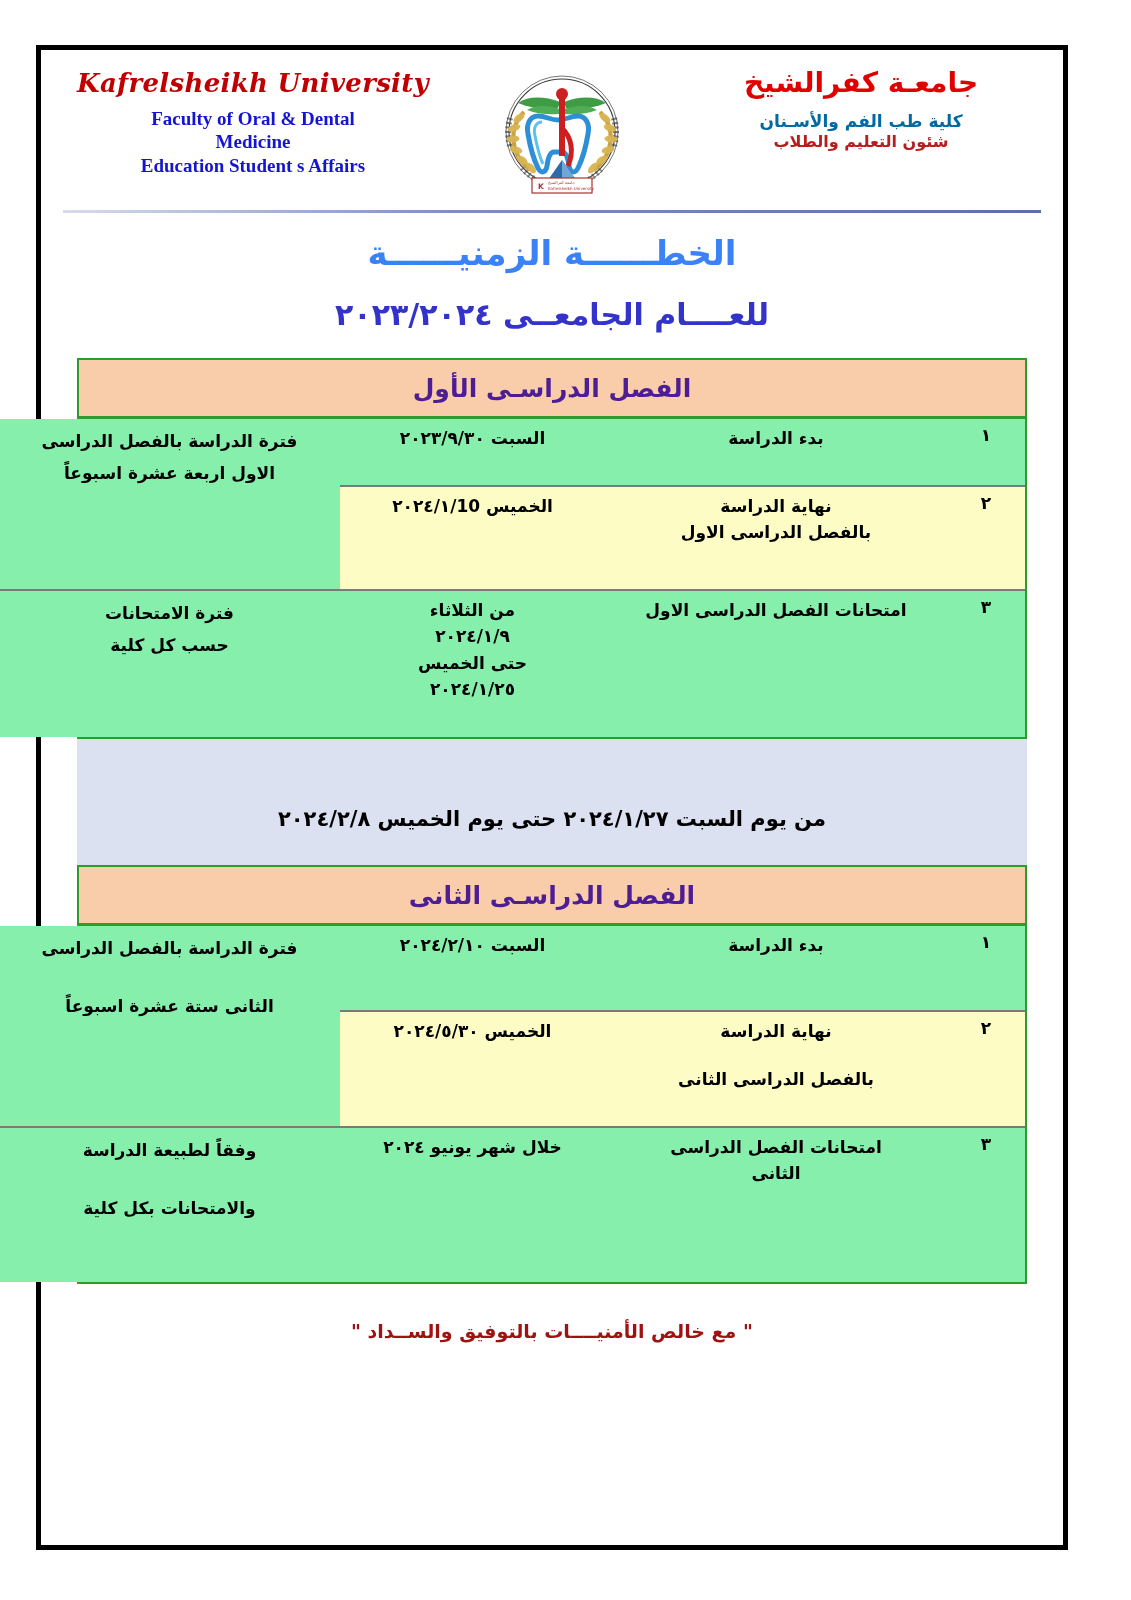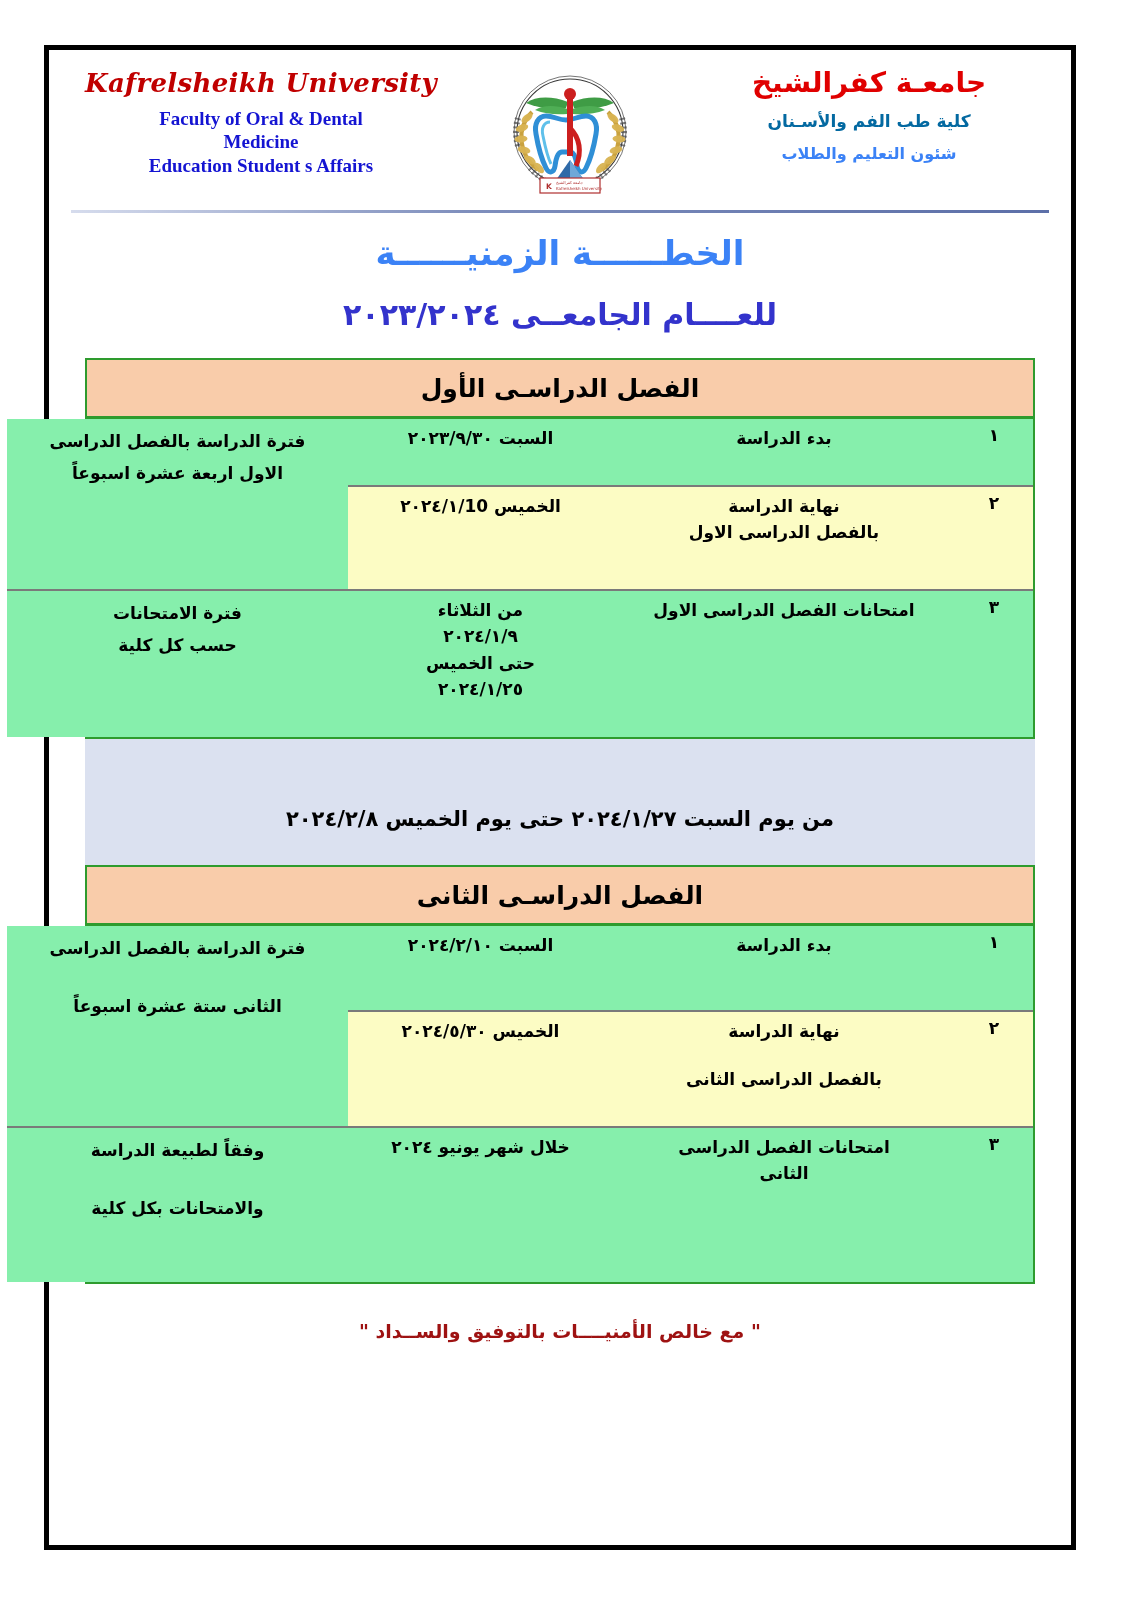--- a/index.html
+++ b/index.html
@@ -11,21 +11,21 @@
     width: 1131px;
     height: 1600px;
     font-family: "Liberation Sans", "DejaVu Sans", sans-serif;
     overflow: hidden;
     position: relative;
   }
 
   
   .page-frame {
     position: absolute;
-    left: 44px;
+    left: 36px;
     top: 45px;
     width: 1032px;
     height: 1505px;
     border: 5px solid #000000;
     box-sizing: border-box;
     background: #ffffff;
   }
   .page-inner {
     position: absolute;
     left: 0;
@@ -91,22 +91,22 @@
     font-weight: bold;
     font-size: 17px;
     color: #0369a1;
     margin-top: 12px;
     white-space: nowrap;
   }
   .dept-ar {
     font-family: "DejaVu Sans", sans-serif;
     font-weight: bold;
     font-size: 16px;
-    color: #3b82f6;
-    margin-top: 13px;
+    color: #b91c1c;
+    margin-top: 1px;
     white-space: nowrap;
   }
   .mast-rule {
     height: 3px;
     background: linear-gradient(to right, #d6dced 0%, #7f8fbd 40%, #5c6fa8 100%);
     margin: 6px 0 0 0;
   }
 
   
   .doc-title-wrap {
@@ -145,21 +145,21 @@
   .sem-head {
     background: #f9ccaa;
     border-bottom: 3px solid #2e9b2e;
     text-align: center;
     padding: 14px 0 13px 0;
   }
   .sem-head-text {
     font-family: "DejaVu Sans", sans-serif;
     font-weight: bold;
     font-size: 25px;
-    color: #000000;
+    color: #4c1d95;
     letter-spacing: .5px;
   }
 
   .sched-table {
     width: 100%;
     border-collapse: collapse;
     table-layout: fixed;
   }
   .sched-table td {
     vertical-align: top;

